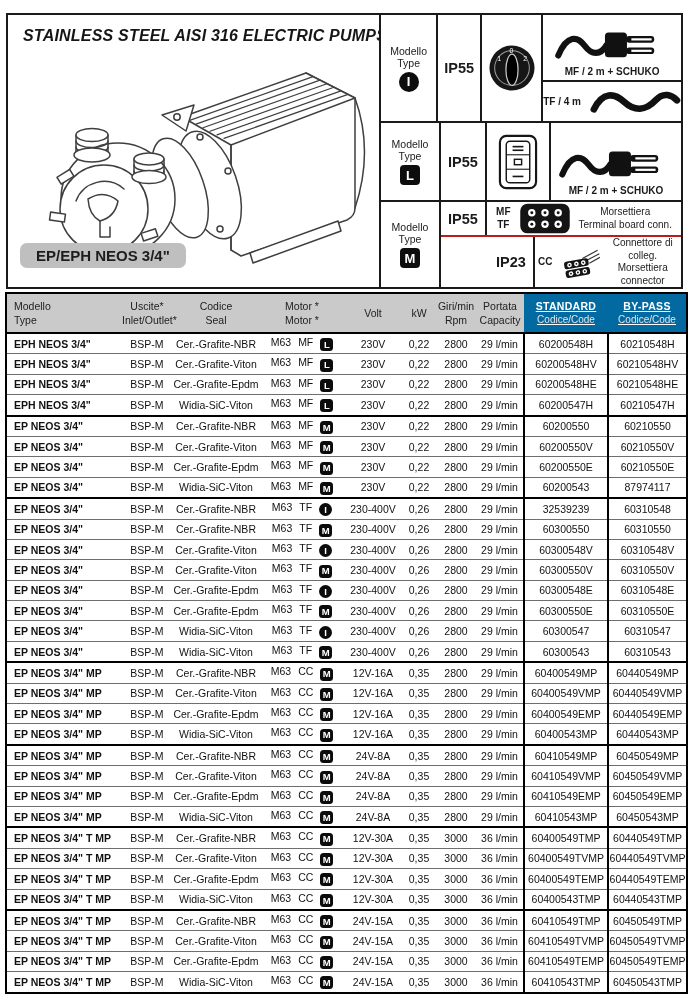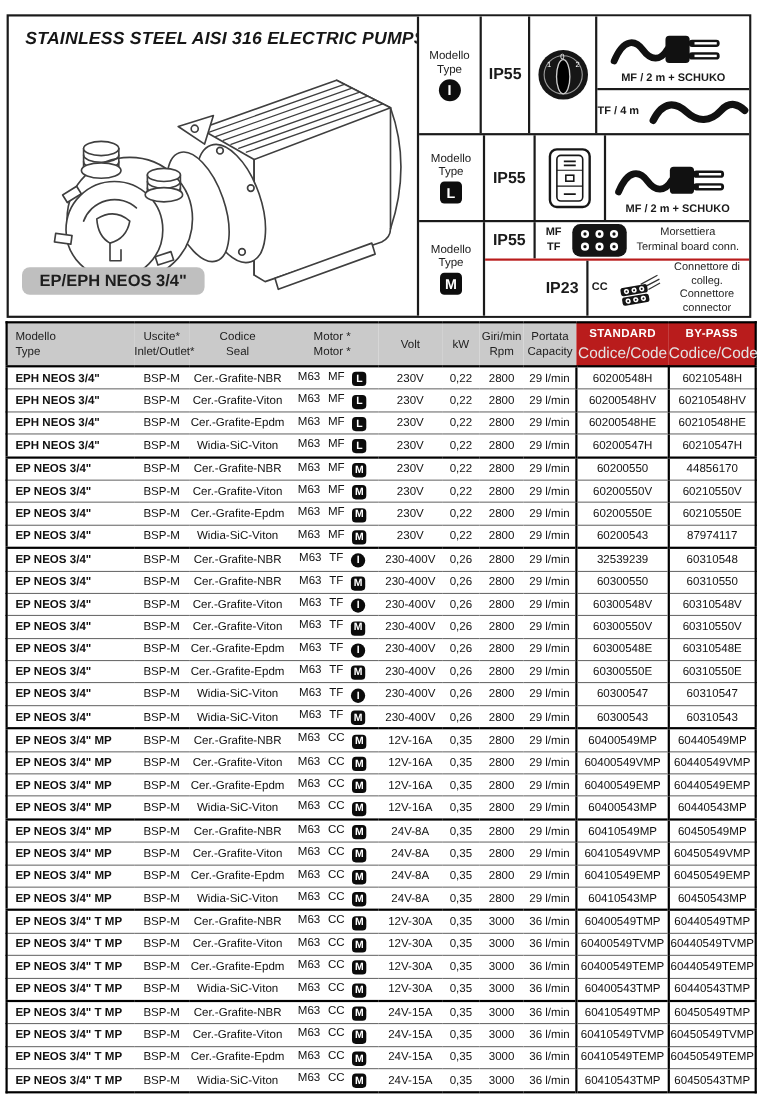--- a/index.html
+++ b/index.html
@@ -68,23 +68,23 @@
   .pump-table {
     position:absolute; left:5px; top:292px; width:681px;
     border-collapse:collapse; table-layout:fixed; border:2px solid #000;
   }
   .pump-table thead tr { border-bottom:2px solid #000; }
   .pump-table th {
     background:#cacaca; font-weight:normal; font-size:10.5px; color:#222;
     height:38px; vertical-align:middle; padding:0; text-align:center;
   }
   .pump-table th .h1, .pump-table th .h2 { line-height:1.35; }
-  .pump-table th.dark { background:#b91c1c; color:#ffffff; }
+  .pump-table th.dark { background:#0369a1; color:#ffffff;text-decoration:underline; }
   .pump-table th.dark .h1 { font-weight:bold; letter-spacing:0.3px; }
-  .pump-table th.dark .h2 { color:#e4e4e4; font-size:14px; }
+  .pump-table th.dark .h2 { color:#e4e4e4; font-size:10px; }
   .pump-table th.col-model { text-align:left; padding-left:7px; }
   .pump-table td {
     height:19.4px; font-size:10.5px; text-align:center; padding:0;
     border-bottom:1px solid #6e6e6e; white-space:nowrap; color:#111;
   }
   .pump-table tbody tr:last-child td { border-bottom:none; }
   .pump-table tr.group-start td { border-top:2.5px solid #000; }
   .pump-table td.col-model { text-align:left; font-weight:bold; padding-left:7px; }
   .pump-table td.col-standard { border-left:2.5px solid #000; border-right:2.5px solid #000;margin-top:12px; }
   .mconn { margin-left:7px; }
@@ -286,21 +286,21 @@
                   <circle cx="19" cy="30.5" r="1.6" fill="#141414"></circle>
                     <circle cx="31" cy="30.5" r="1.6" fill="#141414"></circle>
                     <circle cx="43" cy="30.5" r="1.6" fill="#141414"></circle>
                   <circle cx="19" cy="45.5" r="1.6" fill="#141414"></circle>
                     <circle cx="31" cy="45.5" r="1.6" fill="#141414"></circle>
                     <circle cx="43" cy="45.5" r="1.6" fill="#141414"></circle>
                 </g>
               </svg>
               <div class="desc">
                 <div>Connettore di colleg.</div>
-                <div>Connettore connector</div>
+                <div>Morsettiera connector</div>
               </div>
             </div>
           </div>
         </div>
       </div>
 
     </div>
   </div>
 
   <table class="pump-table">
@@ -412,21 +412,21 @@
         <tr class="group-start">
           <td class="col-model">EP NEOS 3/4"</td>
           <td class="col-inlet">BSP-M</td>
           <td class="col-seal">Cer.-Grafite-NBR</td>
           <td class="col-motor"><span>M63</span><span class="mconn">MF</span><span class="badge">M</span></td>
           <td class="col-volt">230V</td>
           <td class="col-kw">0,22</td>
           <td class="col-rpm">2800</td>
           <td class="col-capacity">29 l/min</td>
           <td class="col-standard">60200550</td>
-          <td class="col-bypass">44856170</td>
+          <td class="col-bypass">60210550</td>
         </tr>
         <tr>
           <td class="col-model">EP NEOS 3/4"</td>
           <td class="col-inlet">BSP-M</td>
           <td class="col-seal">Cer.-Grafite-Viton</td>
           <td class="col-motor"><span>M63</span><span class="mconn">MF</span><span class="badge">M</span></td>
           <td class="col-volt">230V</td>
           <td class="col-kw">0,22</td>
           <td class="col-rpm">2800</td>
           <td class="col-capacity">29 l/min</td>

